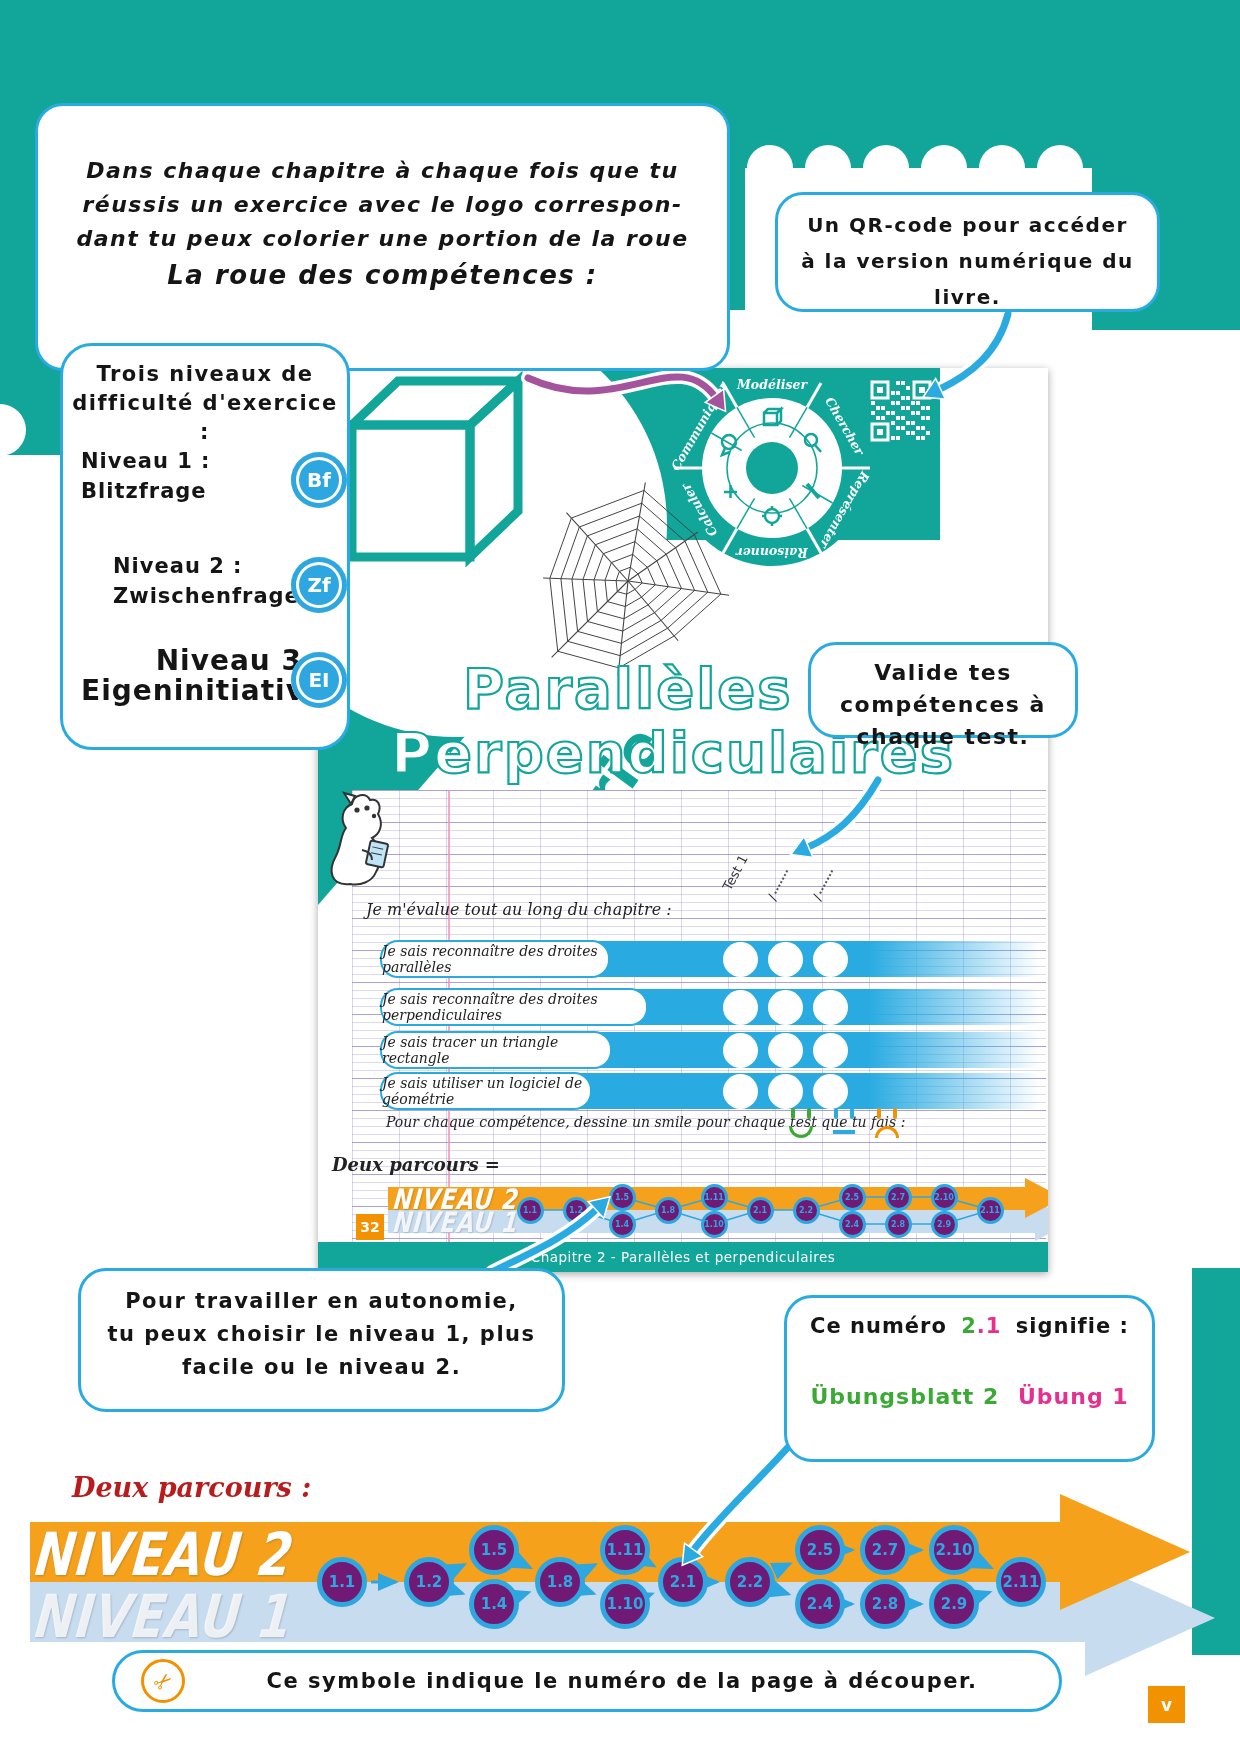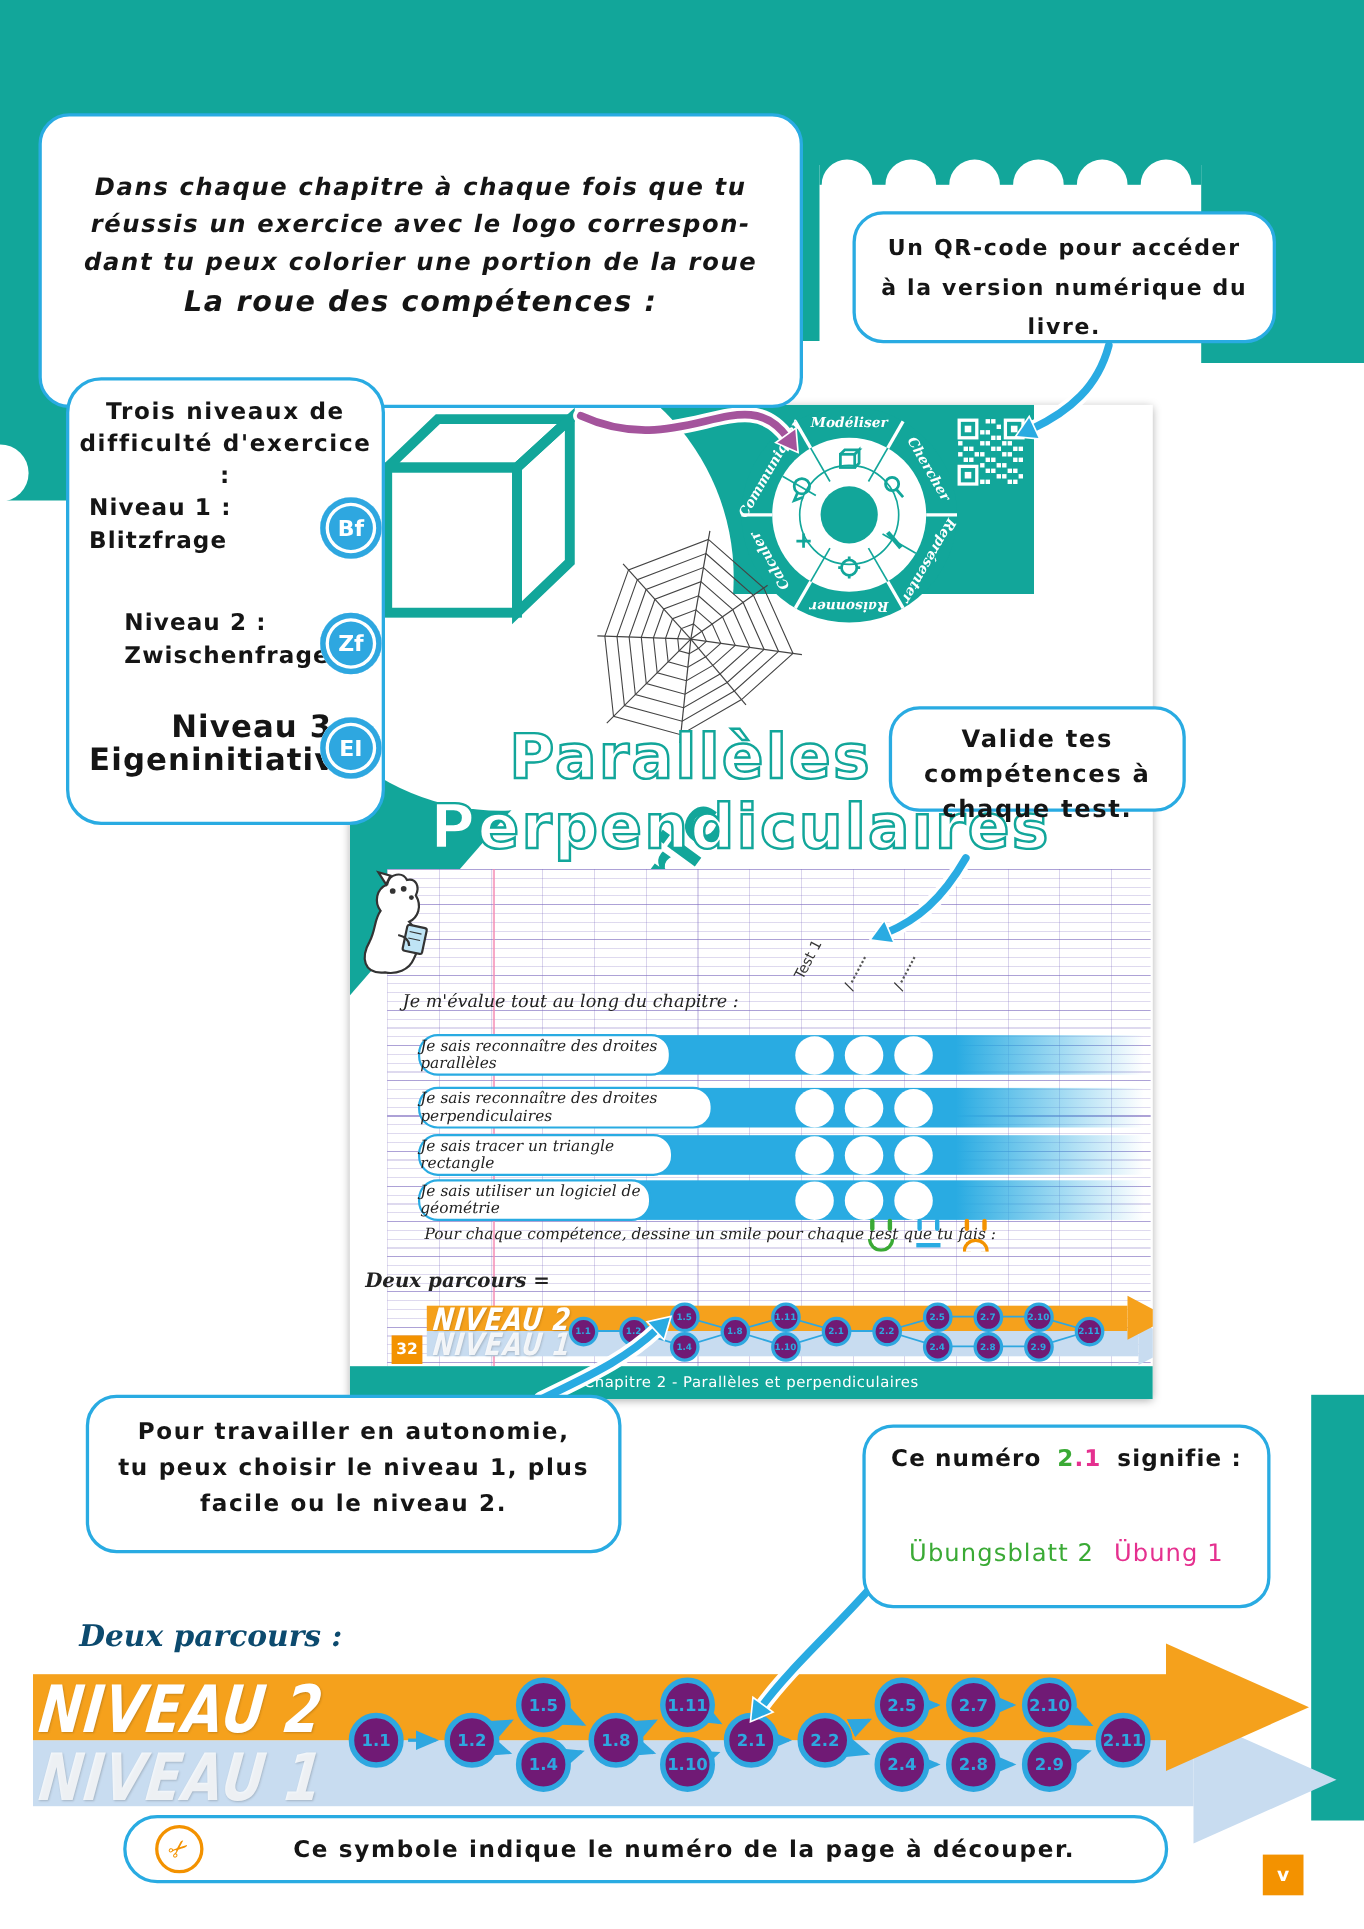--- a/index.html
+++ b/index.html
@@ -365,27 +365,27 @@
 tu peux choisir le niveau 1, plus
 facile ou le niveau 2.</div>
   </div>
 
   <div class="bubble" style="left:784px;top:1295px;width:371px;height:167px;padding:16px 6px;">
     <div style="font-size:21px;font-weight:bold;letter-spacing:1px;">
       <span style="color:#151515;">Ce numéro</span>
       <span style="color:var(--green);margin-left:6px;">2</span><span style="color:var(--pink);">.1</span>
       <span style="color:#151515;margin-left:6px;">signifie :</span>
     </div>
-    <div style="font-size:22px;font-weight:normal;letter-spacing:1px;margin-top:62px;">
+    <div style="font-size:22px;font-weight:bold;letter-spacing:1px;margin-top:46px;">
       <span style="color:var(--green);">Übungsblatt 2</span>
       <span style="color:var(--pink);margin-left:10px;">Übung 1</span>
     </div>
   </div>
 
-  <div class="abs script" style="left:72px;top:1472px;font-size:27px;font-weight:bold;color:#0c4a6e;z-index:10;">Deux parcours :</div>
+  <div class="abs script" style="left:72px;top:1472px;font-size:27px;font-weight:bold;color:#b91c1c;z-index:10;">Deux parcours :</div>
   <div class="abs" style="left:30px;top:1522px;width:1030px;height:60px;background:var(--orange);z-index:14;"></div>
   <div class="tri" style="left:1060px;top:1494px;border-left:130px solid var(--orange);border-top:58px solid transparent;border-bottom:58px solid transparent;z-index:16;"></div>
   <div class="abs" style="left:30px;top:1582px;width:1055px;height:60px;background:var(--lblue);z-index:13;"></div>
   <div class="tri" style="left:1085px;top:1560px;border-left:130px solid var(--lblue);border-top:58px solid transparent;border-bottom:58px solid transparent;z-index:12;"></div>
   <div class="niveau-word" style="left:36px;top:1524px;font-size:53px;z-index:17;">NIVEAU 2</div>
   <div class="niveau-word" style="left:36px;top:1586px;font-size:53px;color:rgba(255,255,255,.8);z-index:17;">NIVEAU 1</div>
   <svg class="abs" id="big-edges" style="left:0;top:1460px;z-index:22;" width="1240" height="230">
       <defs>
         <marker id="ah" markerWidth="8" markerHeight="8" refX="6" refY="3" orient="auto">
           <path d="M0,0 L7,3 L0,6 Z" fill="#2EA7E0"></path>

